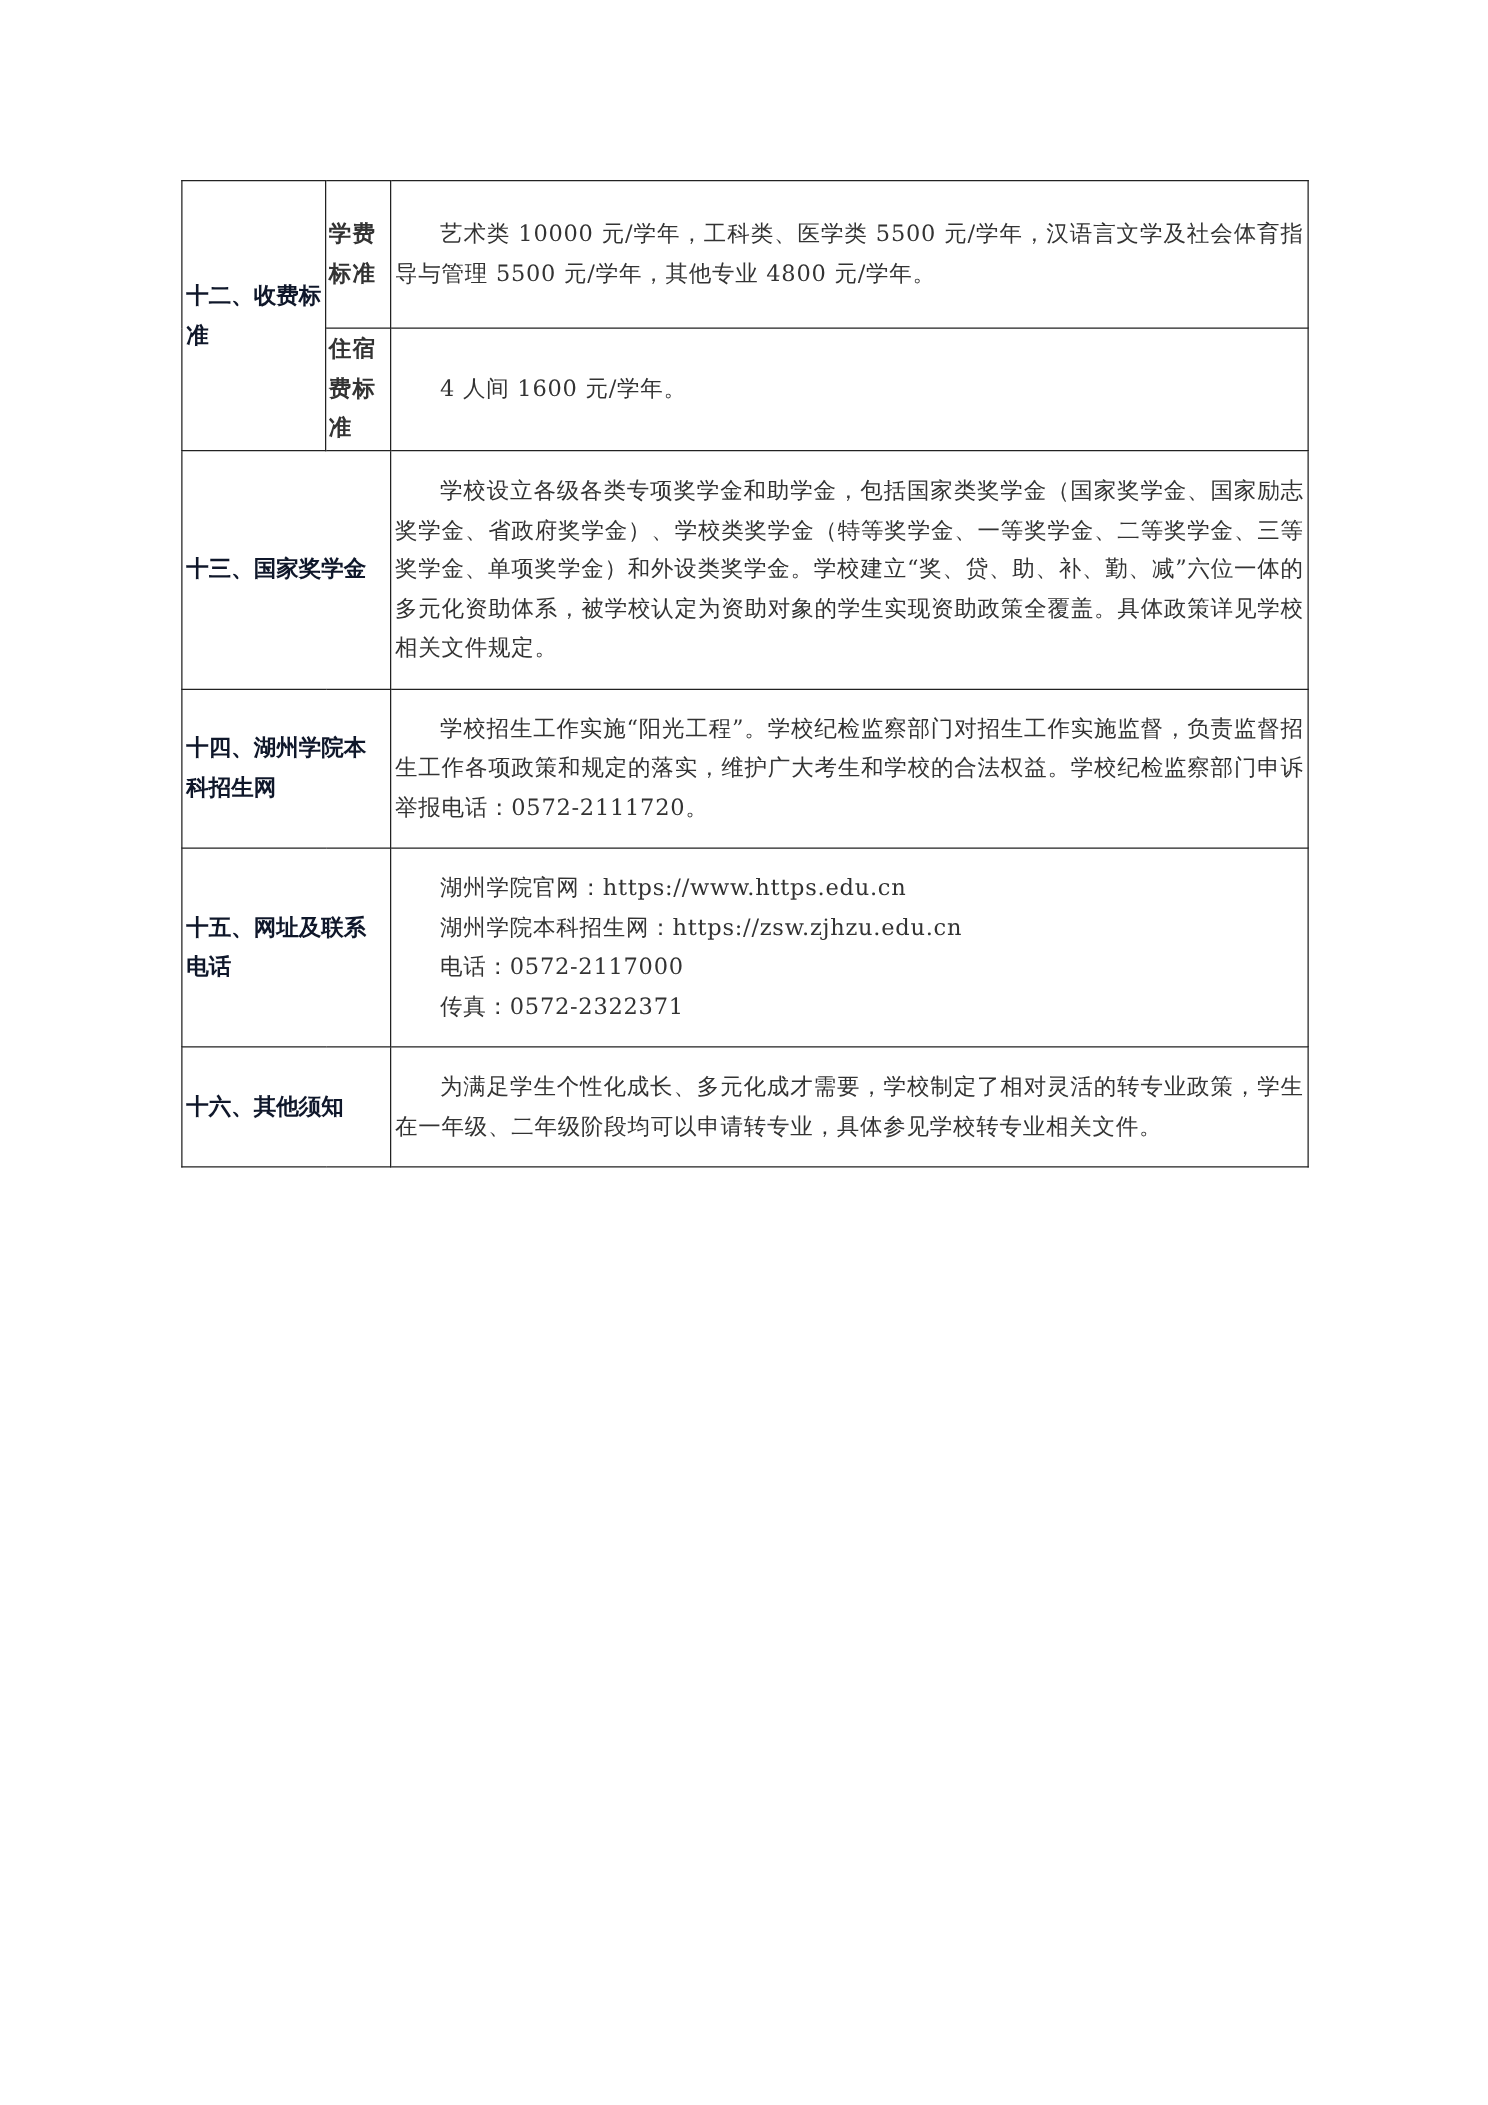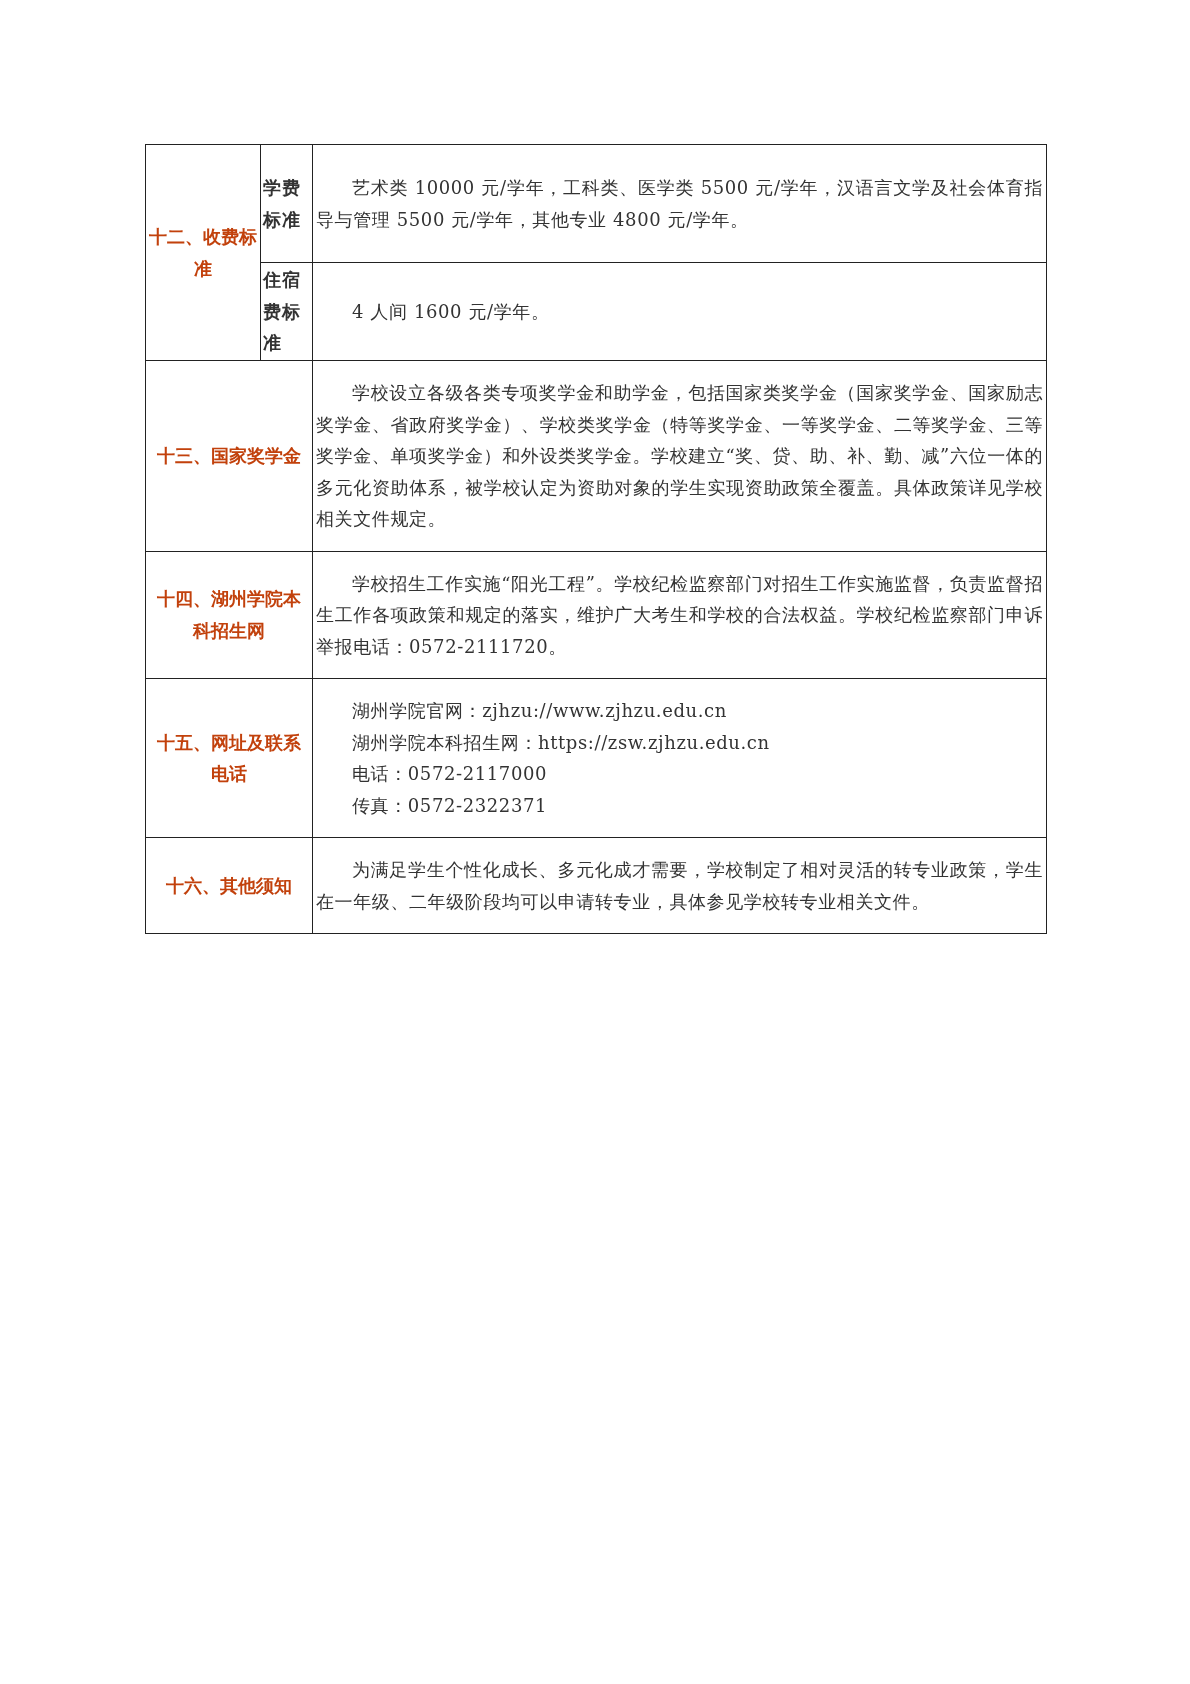--- a/index.html
+++ b/index.html
@@ -3,21 +3,21 @@
 <meta charset="utf-8">
 <style>
   html, body { margin: 0; padding: 0; background: #ffffff; }
   body { width: 1190px; height: 1684px; position: relative; overflow: hidden;
          font-family: "DejaVu Serif", "Liberation Serif", serif; color: #222; }
   .doc-table { position: absolute; left: 145px; top: 144px; width: 902px;
                border-collapse: collapse; table-layout: fixed; }
   .doc-table td { border: 1.6px solid #222; vertical-align: middle; padding: 16px 3px;
                   font-size: 18px; line-height: 31.5px; }
   .head-cell { font-family: "DejaVu Sans", "Liberation Sans", sans-serif; font-weight: bold;
-               color: #c2410c; font-size: 18px; line-height: 31px; text-align: center; }
+               color: #0f172a; font-size: 18px; line-height: 31px; }
   .sub-head { font-family: "DejaVu Sans", "Liberation Sans", sans-serif; font-weight: bold;
               color: #333; font-size: 18px; line-height: 31px; padding: 0 2px !important;
               letter-spacing: 1px; margin-top: 48px; }
   .content { color: #333; text-align: justify; letter-spacing: 0.6px; }
   .content p { margin: 0; }
   .indent { text-indent: 2em; }
   .plain-line { padding-left: 2em; }
   .c1 { width: 115px; }
   .c2 { width: 52px; }
 </style>
@@ -52,21 +52,21 @@
     </tr>
     <tr style="height:98px">
       <td class="head-cell" colspan="2">十四、湖州学院本科招生网</td>
       <td class="content">
         <p class="indent">学校招生工作实施“阳光工程”。学校纪检监察部门对招生工作实施监督，负责监督招生工作各项政策和规定的落实，维护广大考生和学校的合法权益。学校纪检监察部门申诉举报电话：0572-2111720。</p>
       </td>
     </tr>
     <tr style="height:129px">
       <td class="head-cell" colspan="2">十五、网址及联系电话</td>
       <td class="content">
-        <p class="plain-line">湖州学院官网：zjhzu://www.zjhzu.edu.cn</p>
+        <p class="plain-line">湖州学院官网：https://www.https.edu.cn</p>
         <p class="plain-line">湖州学院本科招生网：https://zsw.zjhzu.edu.cn</p>
         <p class="plain-line">电话：0572-2117000</p>
         <p class="plain-line">传真：0572-2322371</p>
       </td>
     </tr>
     <tr style="height:80px">
       <td class="head-cell" colspan="2">十六、其他须知</td>
       <td class="content">
         <p class="indent">为满足学生个性化成长、多元化成才需要，学校制定了相对灵活的转专业政策，学生在一年级、二年级阶段均可以申请转专业，具体参见学校转专业相关文件。</p>
       </td>

